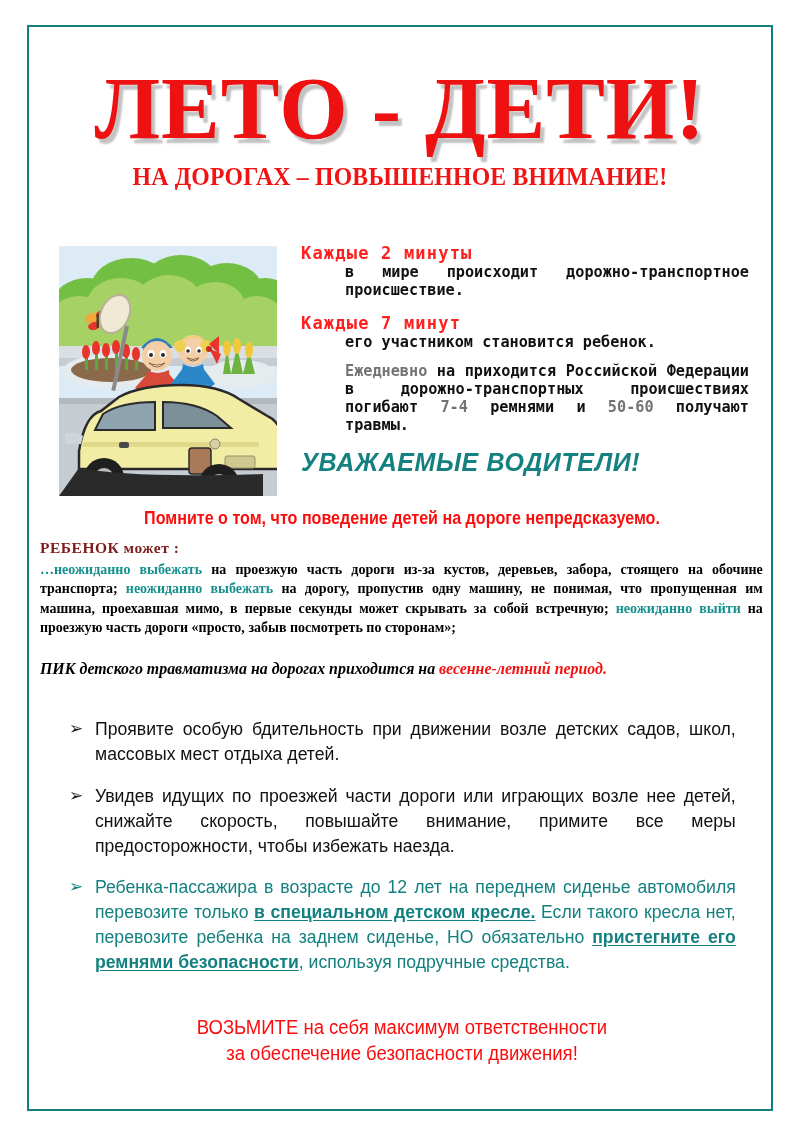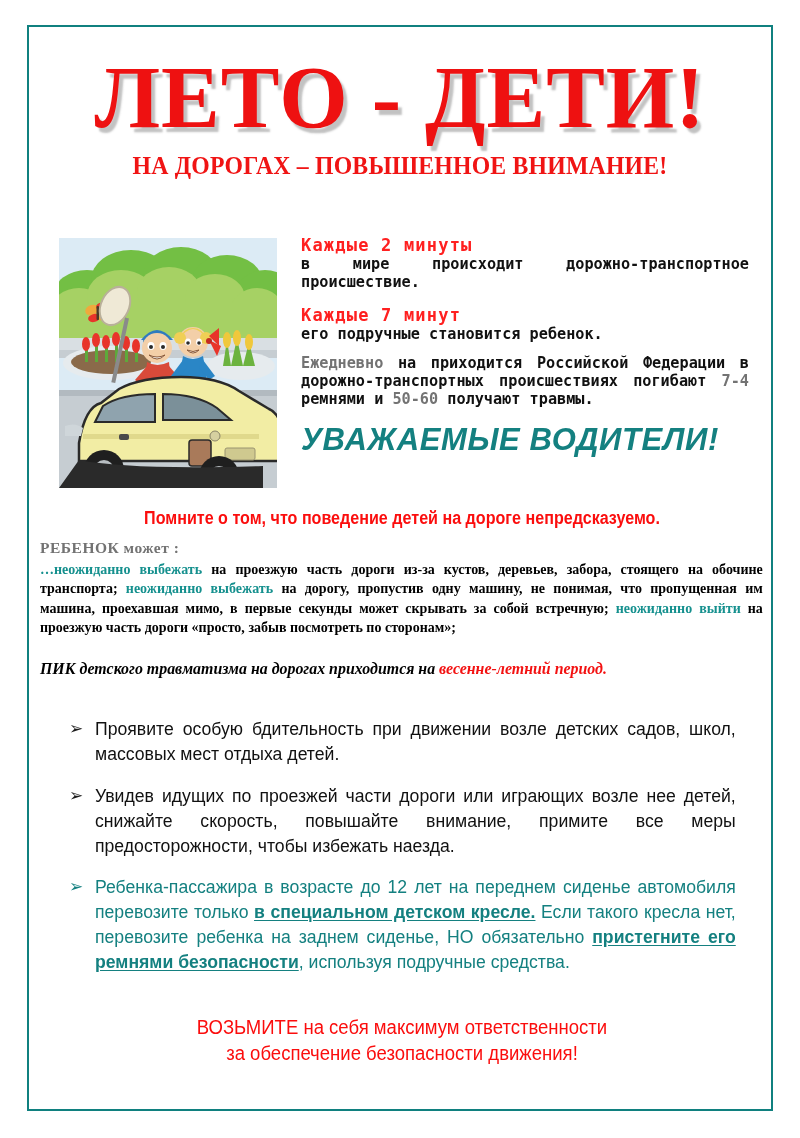--- a/index.html
+++ b/index.html
@@ -36,36 +36,37 @@
   }
   #poster-title {
     font-family: "Liberation Serif", serif;
     font-weight: bold;
     font-size: 88px;
     line-height: 0.98;
     color: #ee1111;
     letter-spacing: 1px;
     text-shadow: 4px 5px 2px rgba(120,120,120,0.45);
     white-space: nowrap;
+    margin-top: 11px;
   }
   #poster-subtitle {
     font-family: "Liberation Serif", serif;
     font-weight: bold;
     font-size: 24.5px;
     color: #f01414;
     letter-spacing: 0.2px;
     margin-top: 11px;
     white-space: nowrap;
     transform: scaleX(0.97);
   }
 
   
   #hero-row {
     position: absolute;
-    left: 0; top: 188px;
+    left: 0; top: 196px;
     width: 746px;
     height: 275px;
   }
 
   
   #illustration {
     position: absolute;
     left: 30px;
     top: 23px;
     width: 218px;
@@ -90,29 +91,30 @@
     margin-bottom: 1px;
   }
   .stat-body {
     font-family: "DejaVu Sans Mono", monospace;
     font-size: 15.2px;
     line-height: 1.18;
     color: #111111;
     text-align: justify;
     text-align-last: left;
     font-weight: bold;
+    margin-left: 44px;
   }
   .stat-group { margin-bottom: 13px; }
   .stat-group.tight { margin-bottom: 11px; }
   .red-inline { color: #737373; font-weight: bold; }
   #drivers-call {
     font-family: "Liberation Sans", sans-serif;
     font-weight: bold;
     font-style: italic;
-    font-size: 31px;
+    font-size: 25px;
     color: #148080;
     letter-spacing: 0.6px;
     margin-top: 13px;
     white-space: nowrap;
   }
 
   
   #remember-line {
     position: absolute;
     left: 0; top: 481px;
@@ -130,21 +132,21 @@
   #child-block {
     position: absolute;
     left: 11px;
     top: 512px;
     width: 724px;
     font-family: "Liberation Serif", serif;
   }
   #child-label {
     font-weight: bold;
     font-size: 15.5px;
-    color: #737373;
+    color: #7f1d1d;
     letter-spacing: 0.5px;
     margin-bottom: 3px;
   }
   #child-paragraph {
     font-weight: bold;
     font-size: 14.6px;
     line-height: 1.33;
     color: #000000;
     text-align: justify;
     text-align-last: left;
@@ -368,21 +370,21 @@
 
     <div id="stats-col">
 
       <div class="stat-group">
         <div class="stat-head">Каждые 2 минуты</div>
         <div class="stat-body">в мире происходит дорожно-транспортное происшествие.</div>
       </div>
 
       <div class="stat-group tight">
         <div class="stat-head">Каждые 7 минут</div>
-        <div class="stat-body">его подручные становится ребенок.</div>
+        <div class="stat-body">его участником становится ребенок.</div>
       </div>
 
       <div class="stat-group">
         <div class="stat-body"><span class="red-inline">Ежедневно</span><span> на приходится Российской Федерации в дорожно-транспортных происшествиях погибают </span><span class="red-inline">7-4</span><span> ремнями и </span><span class="red-inline">50-60</span><span> получают травмы.</span></div>
       </div>
 
       <div id="drivers-call">УВАЖАЕМЫЕ ВОДИТЕЛИ!</div>
     </div>
   </div>
 

